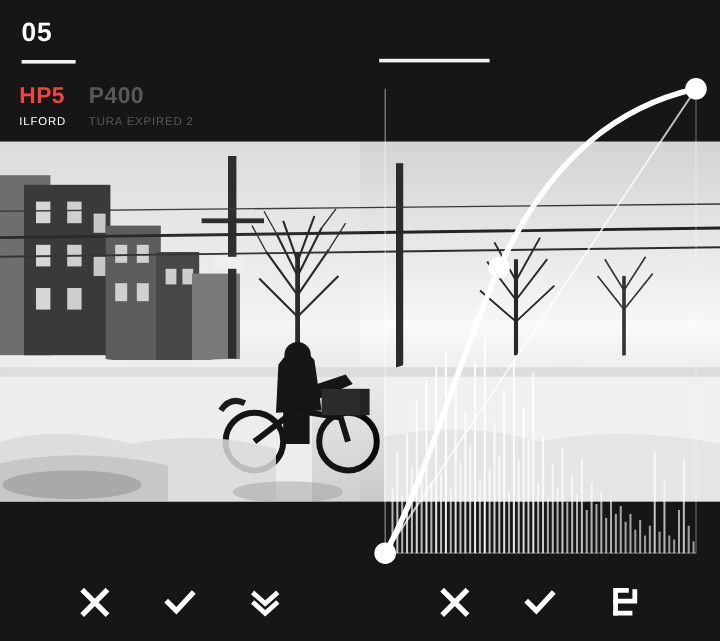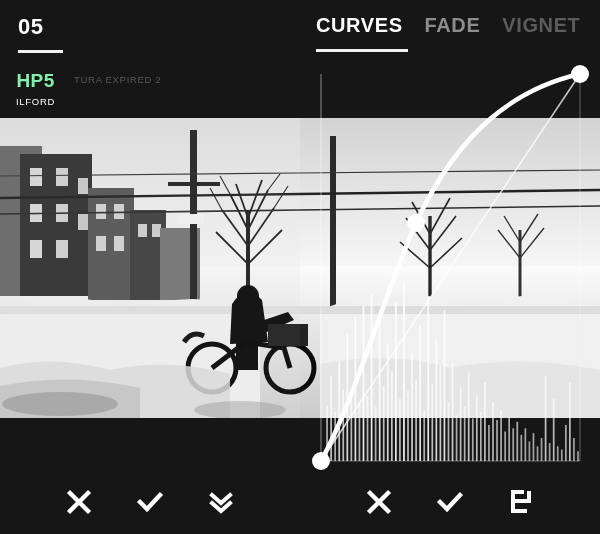--- a/index.html
+++ b/index.html
@@ -49,21 +49,21 @@
   
   .filmrow { position: absolute; left: 16px; top: 70px; display: flex; align-items: flex-start; }
   .film { margin-right: 19px; white-space: nowrap; }
   .film-name {
     font-size: 19px; font-weight: bold; letter-spacing: 0.4px; line-height: 22px;
   }
   .film-brand {
     font-size: 9.5px; font-weight: normal; letter-spacing: 0.7px;
     margin-top: 4px; line-height: 11px;
   }
-  .f-active .film-name  { color: #86efac; text-align: center; }
+  .f-active .film-name  { color: #ef4444; }
   .f-active .film-brand { color: #ffffff; }
   .f-dim .film-name     { color: #8d8d8d; }
   .f-dim .film-brand    { color: #8d8d8d; }
   .f-dimmer .film-name  { color: #585858; }
   .f-dimmer .film-brand { color: #585858; }
 
   
   .photo {
     position: absolute; left: 0; top: 118px;
     width: 300px; height: 300px; overflow: hidden;
@@ -100,20 +100,21 @@
     <div class="hdr">
       <div class="step-num">05</div>
       <div class="step-rule"></div>
 
       <div class="filmrow">
         <div class="film f-active">
           <div class="film-name">HP5</div>
           <div class="film-brand">ILFORD</div>
         </div>
         <div class="film f-dimmer">
+          <div class="film-name">P400</div>
           <div class="film-brand">TURA EXPIRED 2</div>
         </div>
       </div>
     </div>
 
     <div class="photo">
       <svg width="600" height="300" viewBox="0 0 600 300" style="margin-left:0">
         <defs>
           <linearGradient id="skyL" x1="0" y1="0" x2="0" y2="1">
             <stop offset="0%" stop-color="#dcdcdc"></stop>
@@ -222,27 +223,20 @@
             <path d="M4 6 L13 14 L22 6" stroke="#fff" stroke-width="4" fill="none" stroke-linecap="square"></path>
             <path d="M4 14 L13 22 L22 14" stroke="#fff" stroke-width="4" fill="none" stroke-linecap="square"></path>
           </svg>
         </span>
       </div>
     </div>
   </div>
 
   <div class="pane pane-right">
 
-    <div class="hdr">
-      <div class="tabrow">
-        <div class="tab tab-active">CURVES</div>
-        <div class="tab tab-dim">FADE</div>
-        <div class="tab tab-dimmer">VIGNET</div>
-      </div>
-    </div>
 
     <div class="photo">
       <svg width="600" height="300" viewBox="0 0 600 300" style="margin-left:-300px">
         <defs>
           <linearGradient id="skyR" x1="0" y1="0" x2="0" y2="1">
             <stop offset="0%" stop-color="#d3d3d3"></stop>
               <stop offset="100%" stop-color="#f6f6f6"></stop>
           </linearGradient>
           <linearGradient id="snowR" x1="0" y1="0" x2="0" y2="1">
             <stop offset="0%" stop-color="#fbfbfb"></stop>

